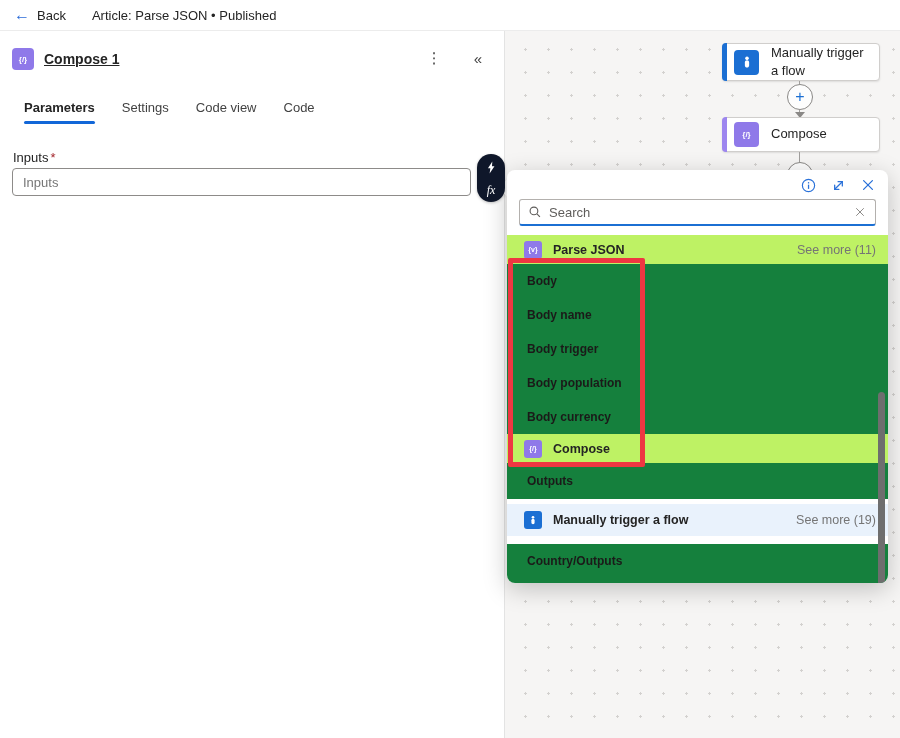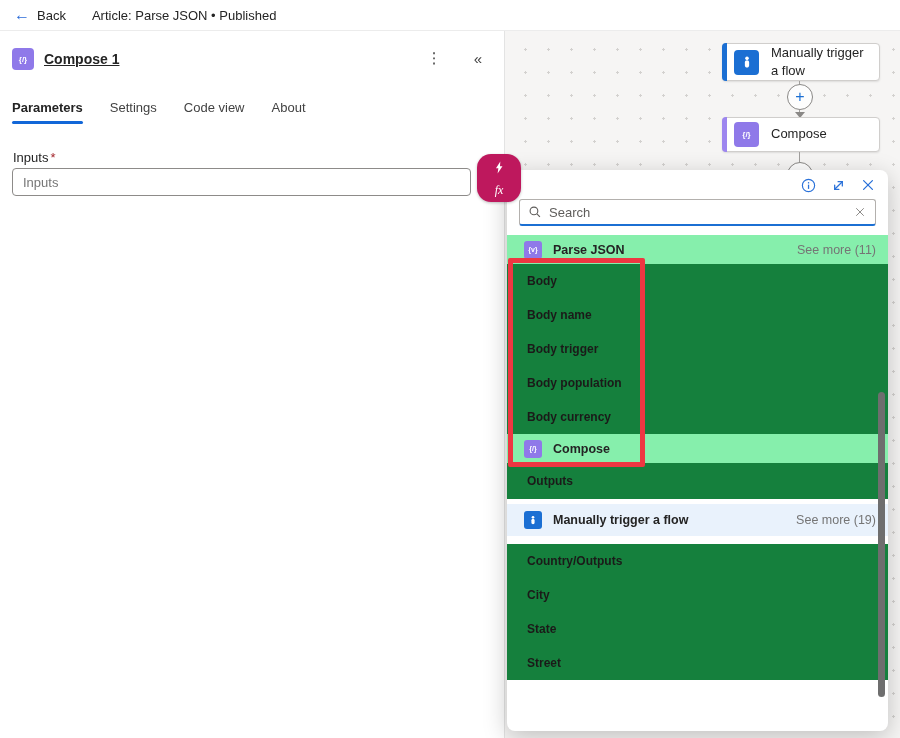--- a/index.html
+++ b/index.html
@@ -19,35 +19,35 @@
   .left-panel { position:absolute; left:0; top:31px; width:505px; height:707px; background:#fff;
                 border-right:1px solid #e3e3e3; z-index:2; }
   .lp-header { position:absolute; left:12px; top:17px; display:flex; align-items:center; gap:10px; }
   .op-icon { width:22px; height:22px; border-radius:4px; background:#8f79e9; color:#fff;
              display:flex; align-items:center; justify-content:center;
              font-size:8px; font-weight:bold; letter-spacing:0; }
   .lp-title { font-size:14px; font-weight:600; color:#242424;text-decoration:underline; }
   .lp-header-actions { position:absolute; right:14px; top:15px; display:flex; gap:20px; }
   .icon-btn-gray { width:24px; height:24px; display:flex; align-items:center; justify-content:center;
                    color:#424242; font-size:15px; cursor:pointer; }
-  .tabs { position:absolute; left:12px; top:69px; display:flex; gap:27px; }
+  .tabs { position:absolute; left:24px; top:69px; display:flex; gap:27px; }
   .tab { font-size:13px; color:#424242; padding-bottom:9px; position:relative; cursor:pointer; }
   .tab.active { font-weight:bold; color:#242424; }
   .tab.active::after { content:""; position:absolute; left:0; right:0; bottom:0; height:3px;
                        border-radius:2px; background:#1267d8; }
   .field-label { position:absolute; left:13px; top:119px; font-size:13px; color:#242424; }
   .req-mark { color:#a4262c; margin-left:2px; }
   .text-input { position:absolute; left:12px; top:137px; width:459px; height:28px;
                 border:1px solid #8d8b89; border-radius:4px; font-size:13px; padding:0 10px;
                 color:#242424; font-family:"Liberation Sans", sans-serif; outline:none; }
   .text-input::placeholder { color:#767676; }
 
   
-  .fx-pill { position:absolute; left:477px; top:154px; width:44px; height:48px; border-radius:14px;
-             background:#be185d; z-index:30; display:flex; flex-direction:column; align-items:center;
+  .fx-pill { position:absolute; left:477px; top:154px; width:28px; height:48px; border-radius:14px;
+             background:#0f172a; z-index:30; display:flex; flex-direction:column; align-items:center;
              justify-content:space-between; padding:6px 6px; cursor:pointer; box-shadow:0 1px 3px rgba(0,0,0,.25); }
   .fx-label { color:#fff; font-family:"Liberation Serif", serif; font-style:italic; font-size:12px; line-height:1; }
 
   
   .canvas { position:absolute; left:505px; top:31px; width:395px; height:707px; background:#f6f5f4;
             background-image:radial-gradient(circle, #d3d1cf 1.1px, transparent 1.4px);
             background-size:23px 23px; background-position:9px 7px; z-index:1; overflow:hidden; }
   .flow-card { position:absolute; left:217px; width:158px; background:#fff; border:1px solid #d0cecc;
                border-radius:4px; box-shadow:0 1px 2px rgba(0,0,0,.10); display:flex; align-items:center;
                cursor:pointer; }
@@ -58,36 +58,36 @@
   .card-icon.purple { background:#8f79e9; color:#fff; font-size:8px; font-weight:bold; }
   .card-label { font-size:13px; color:#242424; margin-left:12px; line-height:1.4; padding-right:6px; }
   .connector { position:absolute; width:1px; background:#a19f9d; left:294px; }
   .plus-circle { position:absolute; left:282px; width:26px; height:26px; border-radius:50%;
                  background:#fdfdfd; border:1px solid #8a8886; display:flex; align-items:center;
                  justify-content:center; color:#1b6fd3; font-size:16px; cursor:pointer; }
   .arrow-head { position:absolute; left:290px; width:0; height:0; border-left:5px solid transparent;
                 border-right:5px solid transparent; border-top:6px solid #8a8886; }
 
   
-  .picker { position:absolute; left:507px; top:170px; width:381px; height:561px; background:#fff;
+  .picker { position:absolute; left:507px; top:170px; width:381px; height:413px; background:#fff;
             border-radius:8px; box-shadow:0 6px 24px rgba(0,0,0,.22); z-index:10; overflow:hidden; }
   .picker-callout { position:absolute; left:501px; top:182px; width:12px; height:12px; background:#fff;
                     transform:rotate(45deg); z-index:9; box-shadow:-2px 2px 4px rgba(0,0,0,.10); }
   .picker-actions { position:absolute; top:3px; right:8px; display:flex; gap:6px; }
   .icon-btn-blue { width:24px; height:24px; display:flex; align-items:center; justify-content:center;
                    cursor:pointer; }
   .searchbox { position:absolute; left:12px; top:29px; width:357px; height:27px; background:#fff;
                border:1px solid #b3b0ad; border-bottom:2px solid #1b6fd3; border-radius:3px;
                display:flex; align-items:center; padding:0 8px; }
   .searchbox input { flex:1; border:none; outline:none; font-size:13px; margin-left:7px;
                      font-family:"Liberation Sans", sans-serif; color:#242424; }
   .searchbox input::placeholder { color:#5f5d5b; }
   .picker-list { position:absolute; left:0; top:65px; width:381px; bottom:0; overflow:hidden; }
   .section-header { height:29px; display:flex; align-items:center; padding:0 12px 0 17px; }
-  .section-header.purple { background:#86efac; }
+  .section-header.purple { background:#bef264; }
   .section-header.blue { background:#e9f2fc; }
   .sec-icon { width:18px; height:18px; border-radius:3px; flex:none; display:flex; align-items:center;
               justify-content:center; }
   .sec-icon.purple { background:#8f79e9; color:#fff; font-size:7px; font-weight:bold; }
   .sec-icon.blue-bg { background:#1b6fd3; }
   .section-title { font-size:12.5px; font-weight:bold; color:#242424; margin-left:11px; flex:1; }
   .see-more { font-size:12.5px; color:#757575; cursor:pointer; }
   .picker-item { height:34px; display:flex; align-items:center; padding-left:20px; font-size:12px;
                  font-weight:bold; color:#1b1a19; cursor:pointer; background:#15803d; }
   .spacer-sm { height:5px; background:#fff; }
@@ -119,21 +119,21 @@
     </div>
     <div class="lp-header-actions">
       <div class="icon-btn-gray">⋮</div>
       <div class="icon-btn-gray">«</div>
     </div>
 
     <div class="tabs">
       <div class="tab active">Parameters</div>
       <div class="tab">Settings</div>
       <div class="tab">Code view</div>
-      <div class="tab">About</div>
+      <div class="tab">Code</div>
     </div>
 
     <div class="field-label">
       <span>Inputs</span><span class="req-mark">*</span>
     </div>
     <input class="text-input" type="text" placeholder="Inputs" style="">
   </div>
 
   <div class="fx-pill">
     <span style="display:flex;">

